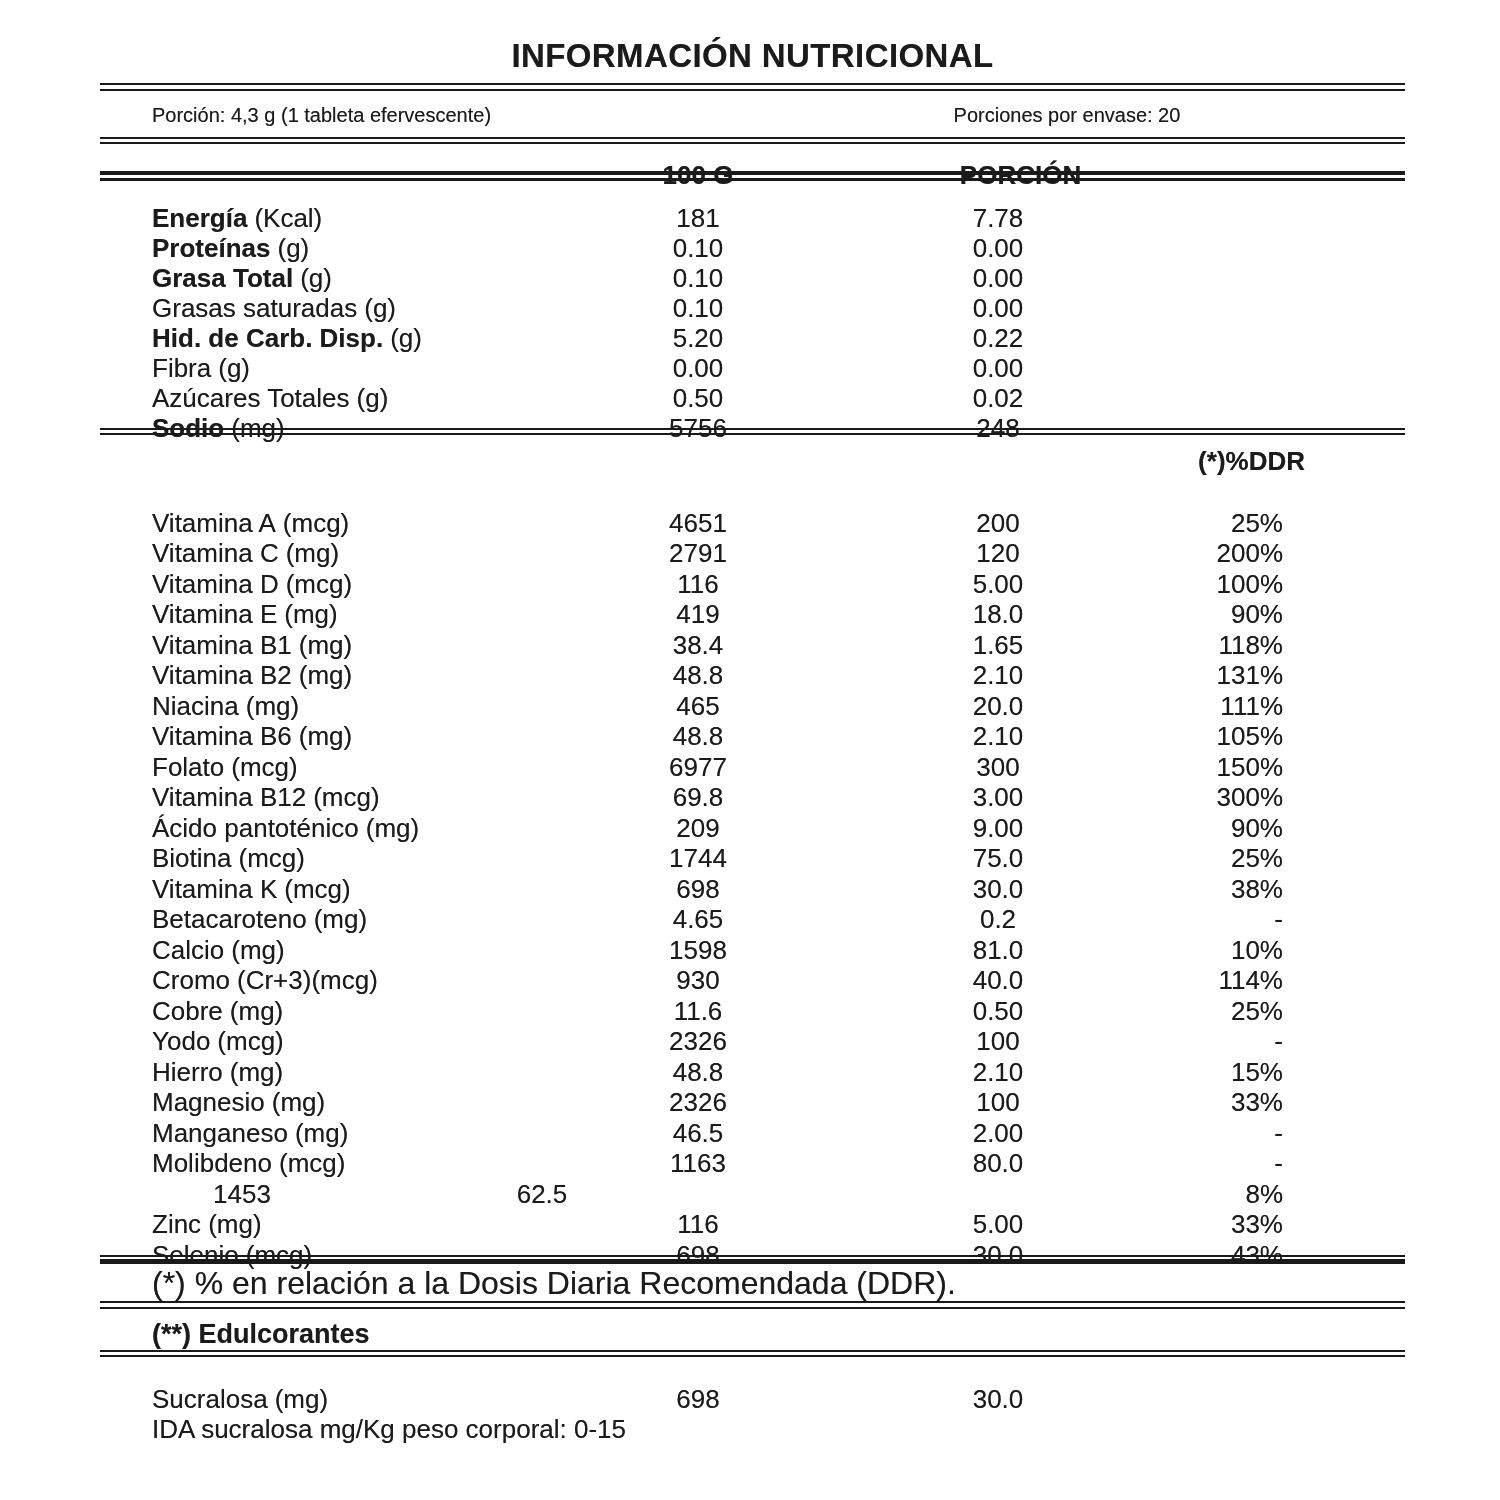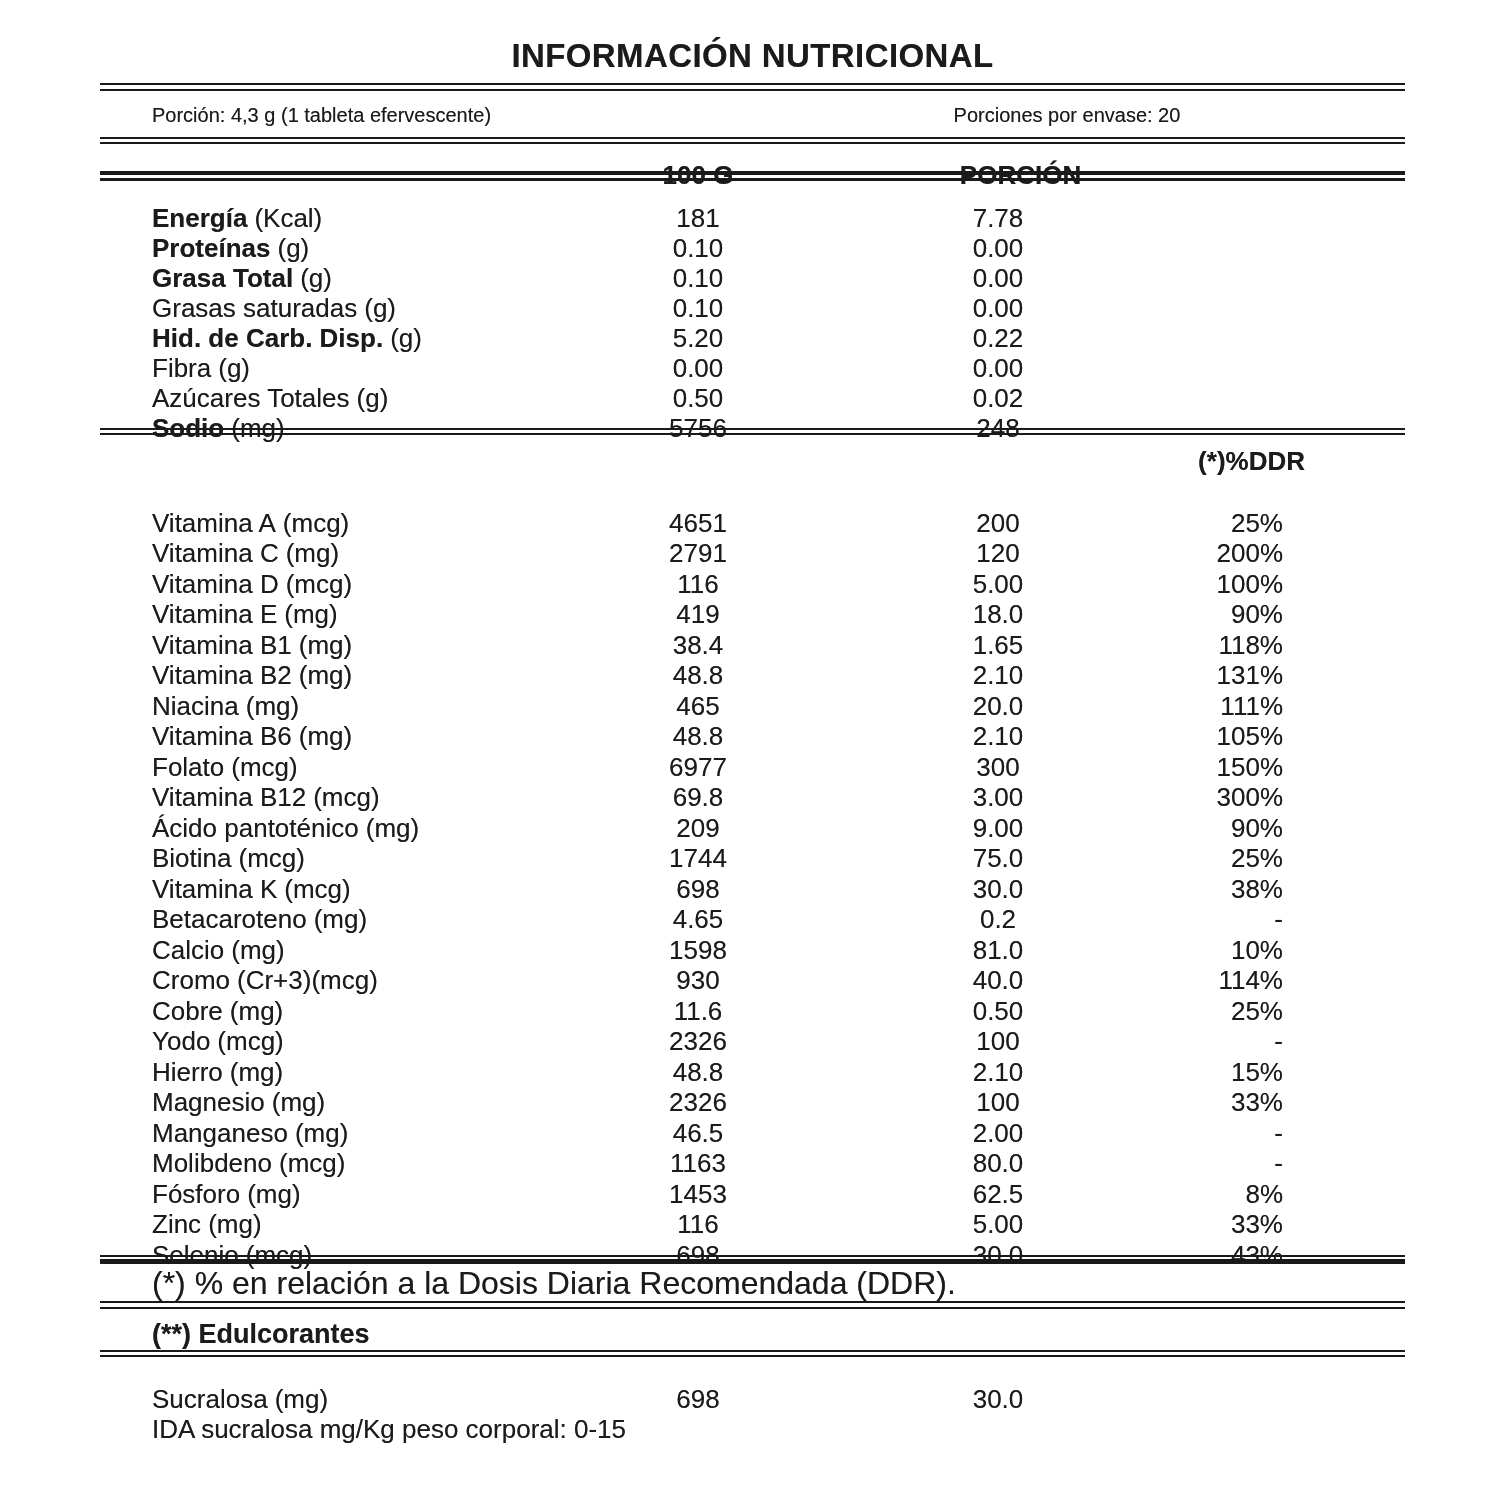--- a/index.html
+++ b/index.html
@@ -291,21 +291,20 @@
   </div>
 
   <div class="row">
     <span class="c1"><span class="nm">Molibdeno</span><span class="un">(mcg)</span></span>
     <span class="c2">1163</span>
     <span class="c3">80.0</span>
     <span class="c4">-</span>
   </div>
 
   <div class="row">
-    <span class="c1"><span class="nm">Fósforo</span><span class="un">(mg)</span></span>
     <span class="c2">1453</span>
     <span class="c3">62.5</span>
     <span class="c4">8%</span>
   </div>
 
   <div class="row">
     <span class="c1"><span class="nm">Zinc</span><span class="un">(mg)</span></span>
     <span class="c2">116</span>
     <span class="c3">5.00</span>
     <span class="c4">33%</span>

